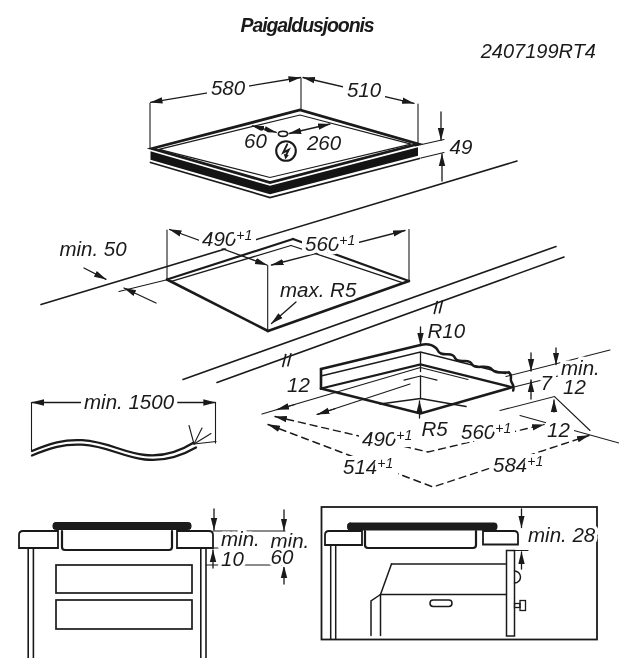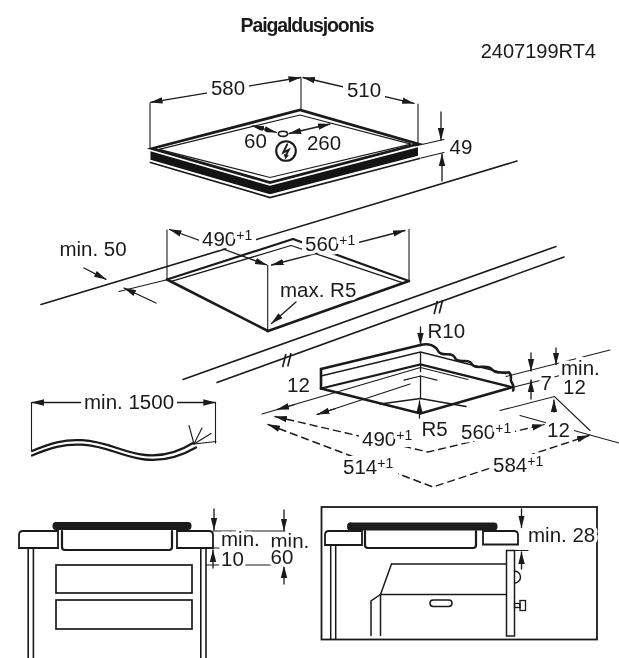--- a/index.html
+++ b/index.html
@@ -1,16 +1,16 @@
 <!DOCTYPE html>
 <html><head>
 <meta charset="utf-8">
 <style>
   html,body{margin:0;padding:0;background:#fff;}
-  .wrap{width:619px;height:658px;position:relative;overflow:hidden;background:#fff;transform:translateZ(0);}
+  .wrap{width:619px;height:658px;position:relative;overflow:hidden;background:#fff;transform:translateZ(0);font-style:italic;}
   text{font-family:"Liberation Sans",sans-serif;fill:#1a1a1a;}
   .dim{font-size:20.5px;paint-order:stroke;stroke:#fff;stroke-width:7px;stroke-linejoin:round;}
   .sup{font-size:14px;}
 </style>
 </head>
 <body>
 <div class="wrap">
 <svg width="619" height="658" viewBox="0 0 619 658">
 <defs>
 <marker id="ae" viewBox="0 0 12.5 8" refX="12" refY="4" markerWidth="12.5" markerHeight="8" orient="auto" markerUnits="userSpaceOnUse">

